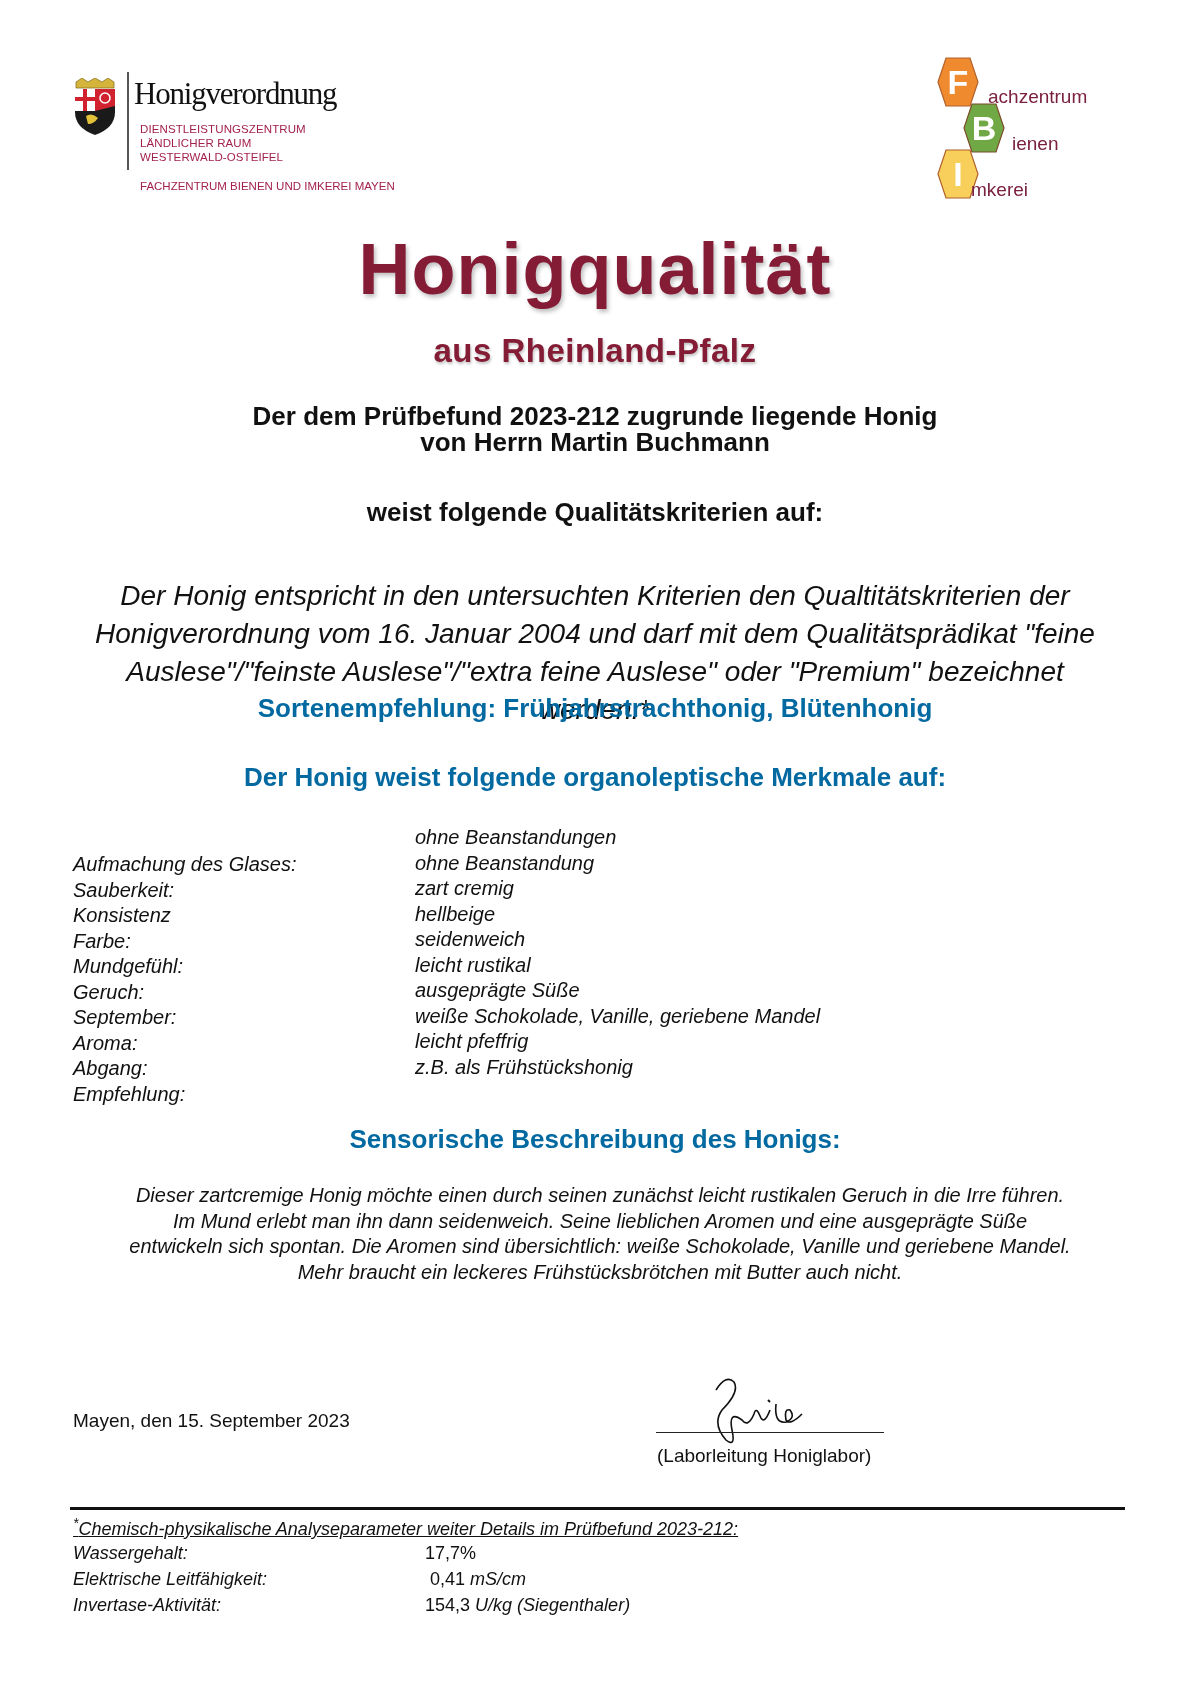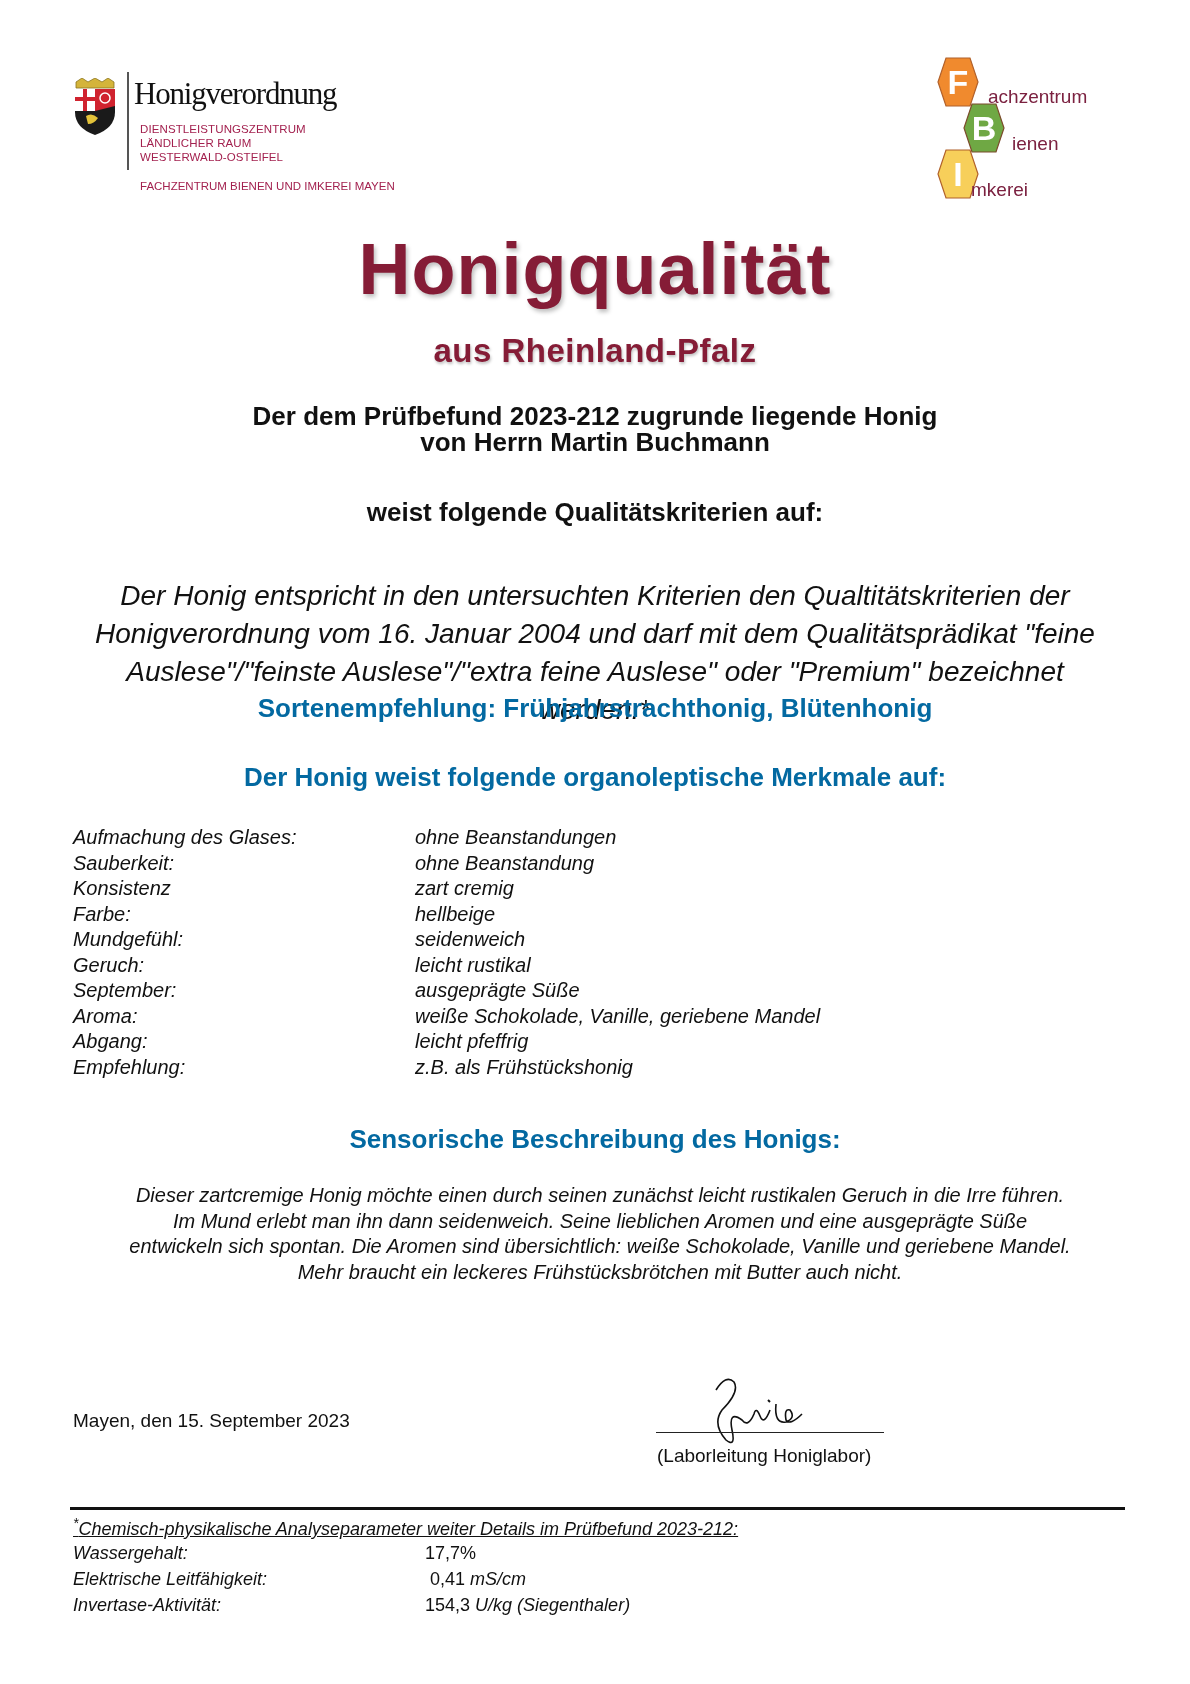--- a/index.html
+++ b/index.html
@@ -55,21 +55,21 @@
     .section-heading {
       left: 0; width: 1190px; text-align: center;
       font-size: 26px; font-weight: bold; color: #0369a1;
     }
     .sorten { top: 693px; }
     .organo { top: 762px; }
     .sensor-heading { top: 1124px; }
 
     .traits { left: 73px; top: 825px; width: 900px; }
     .trait-row { display: flex; height: 25.5px; font-size: 20px; font-style: italic; line-height: 25.5px; }
-    .trait-label { width: 342px; }
+    .trait-label { width: 342px; margin-top: 27px; }
     .trait-value { flex: 1; }
 
     .sensory {
       left: 70px; width: 1060px; top: 1183px; text-align: center;
       font-size: 20px; font-style: italic; line-height: 25.5px;
     }
 
     .date { left: 73px; top: 1410px; font-size: 19px; }
     .signature { left: 656px; top: 1370px; width: 230px; height: 80px; }
     .sign-line { left: 656px; top: 1432px; width: 228px; height: 1px; background: #222; }

